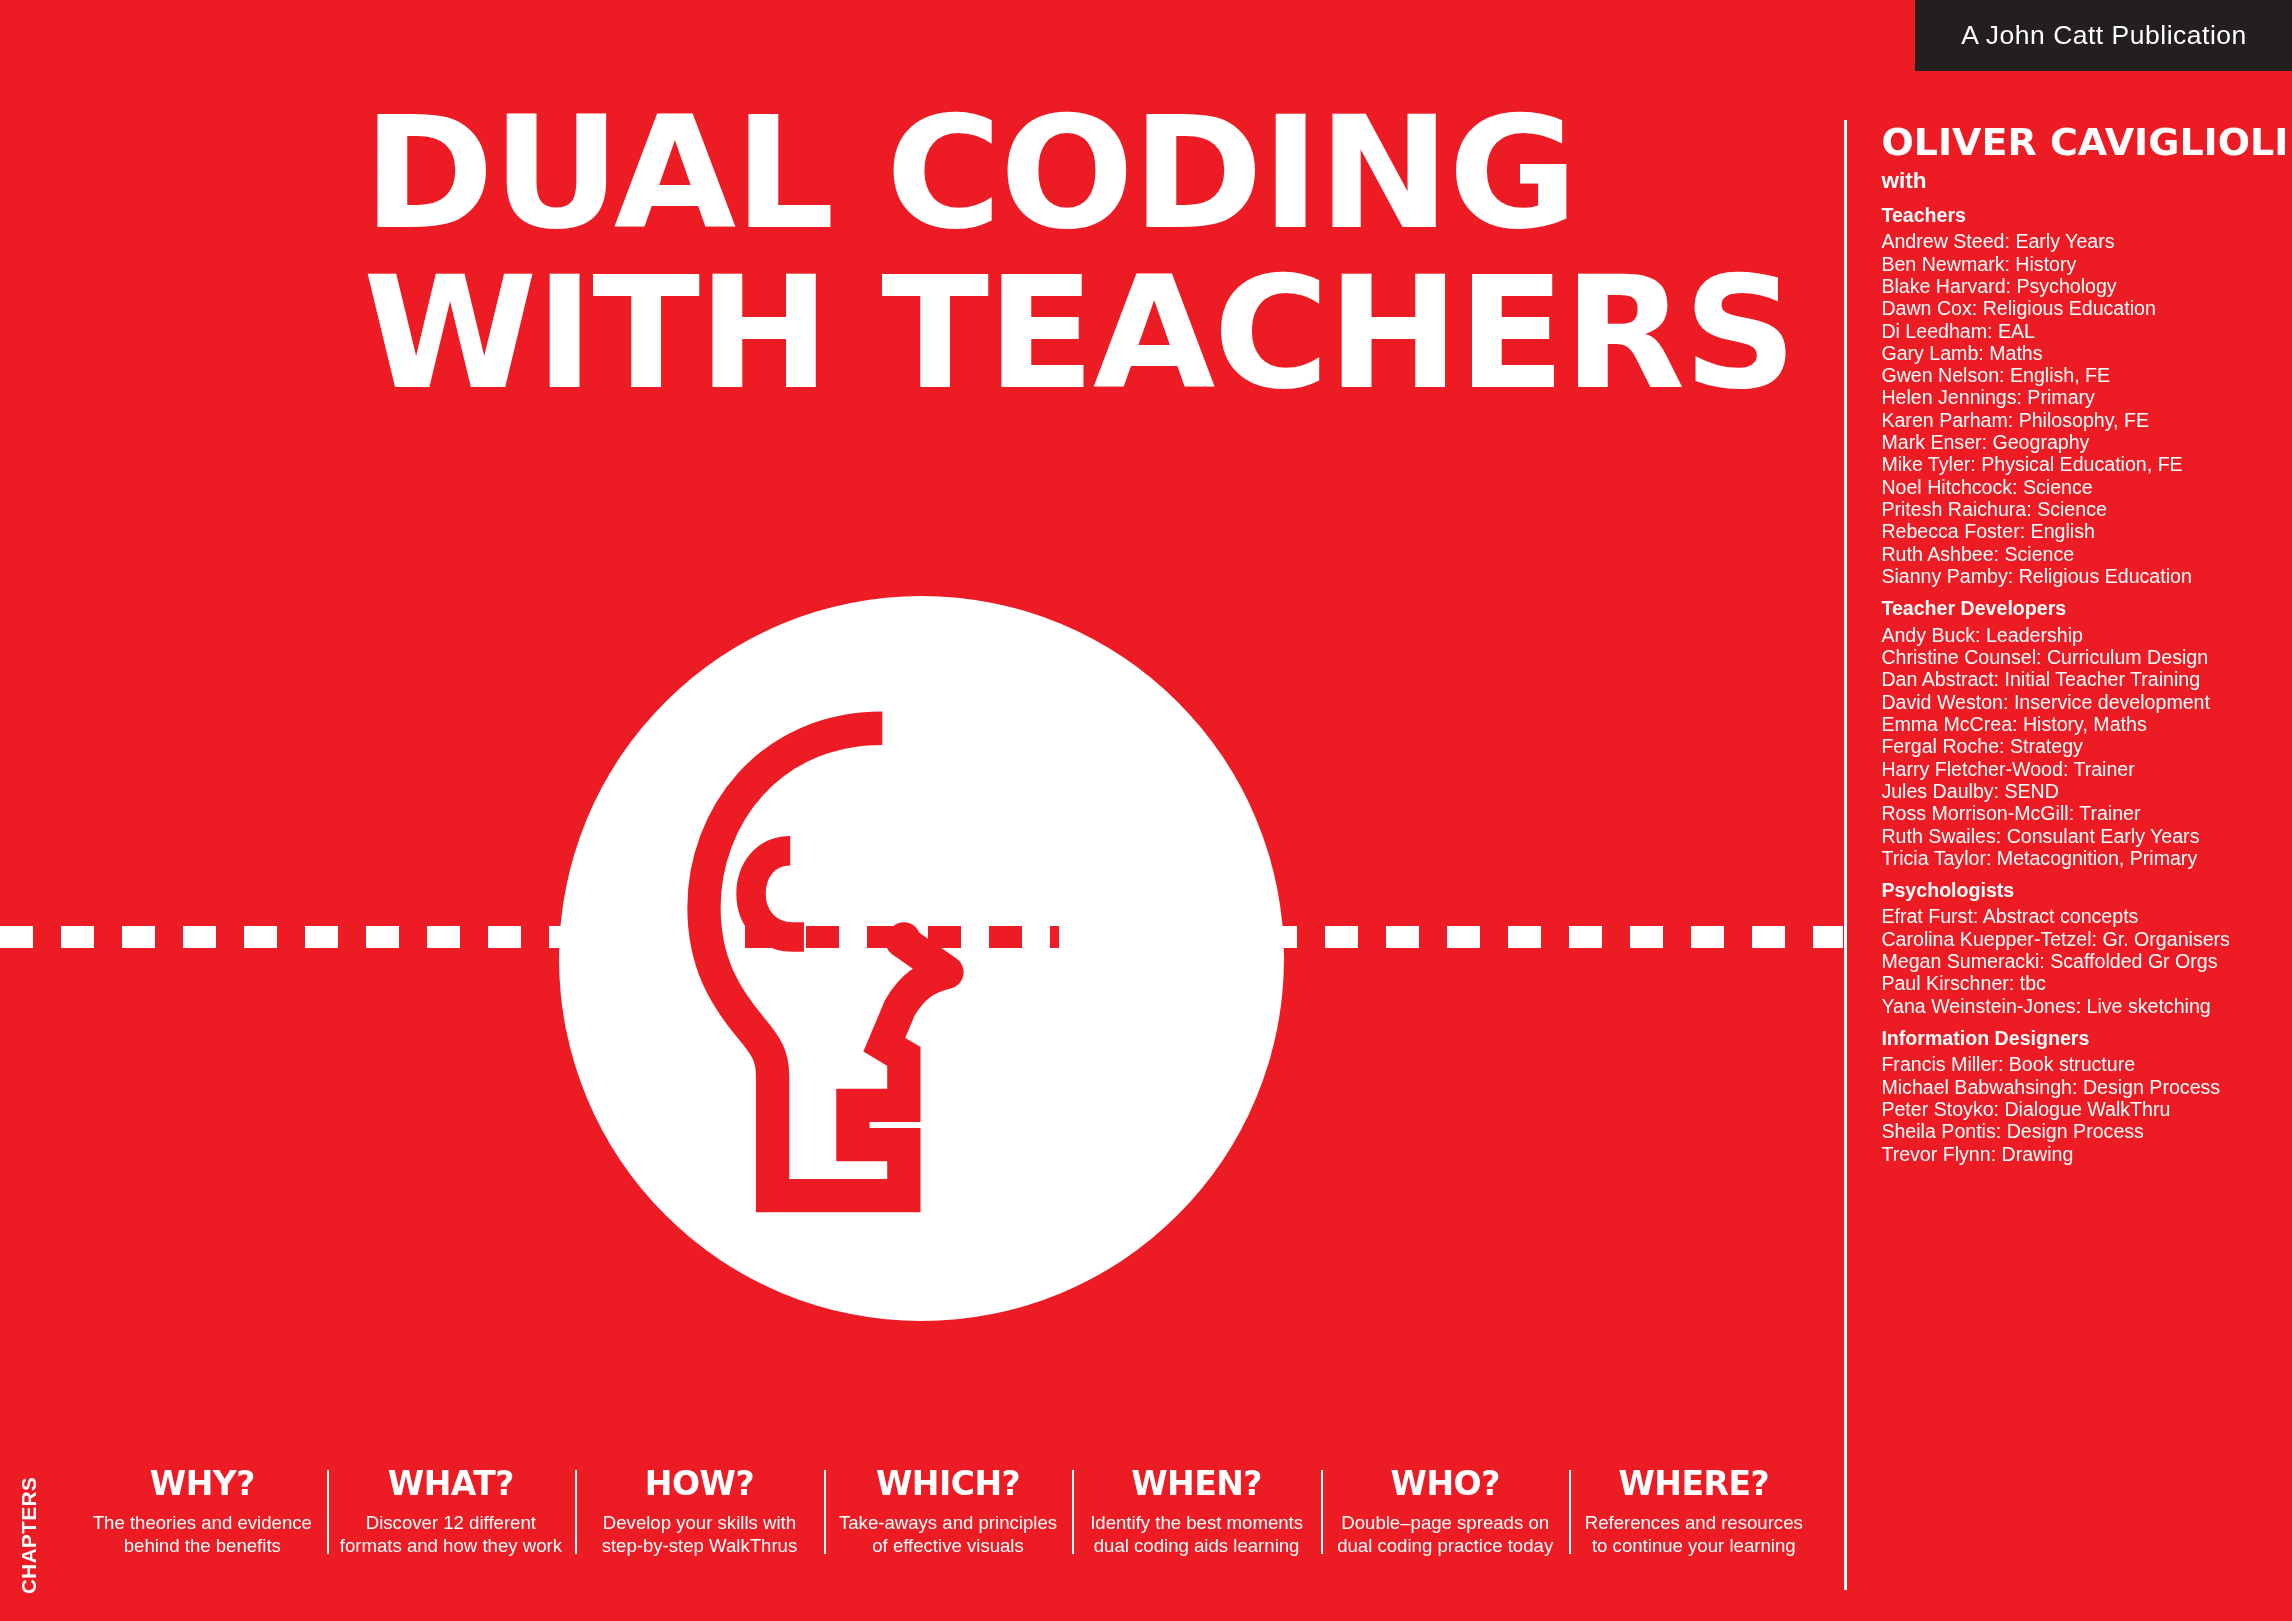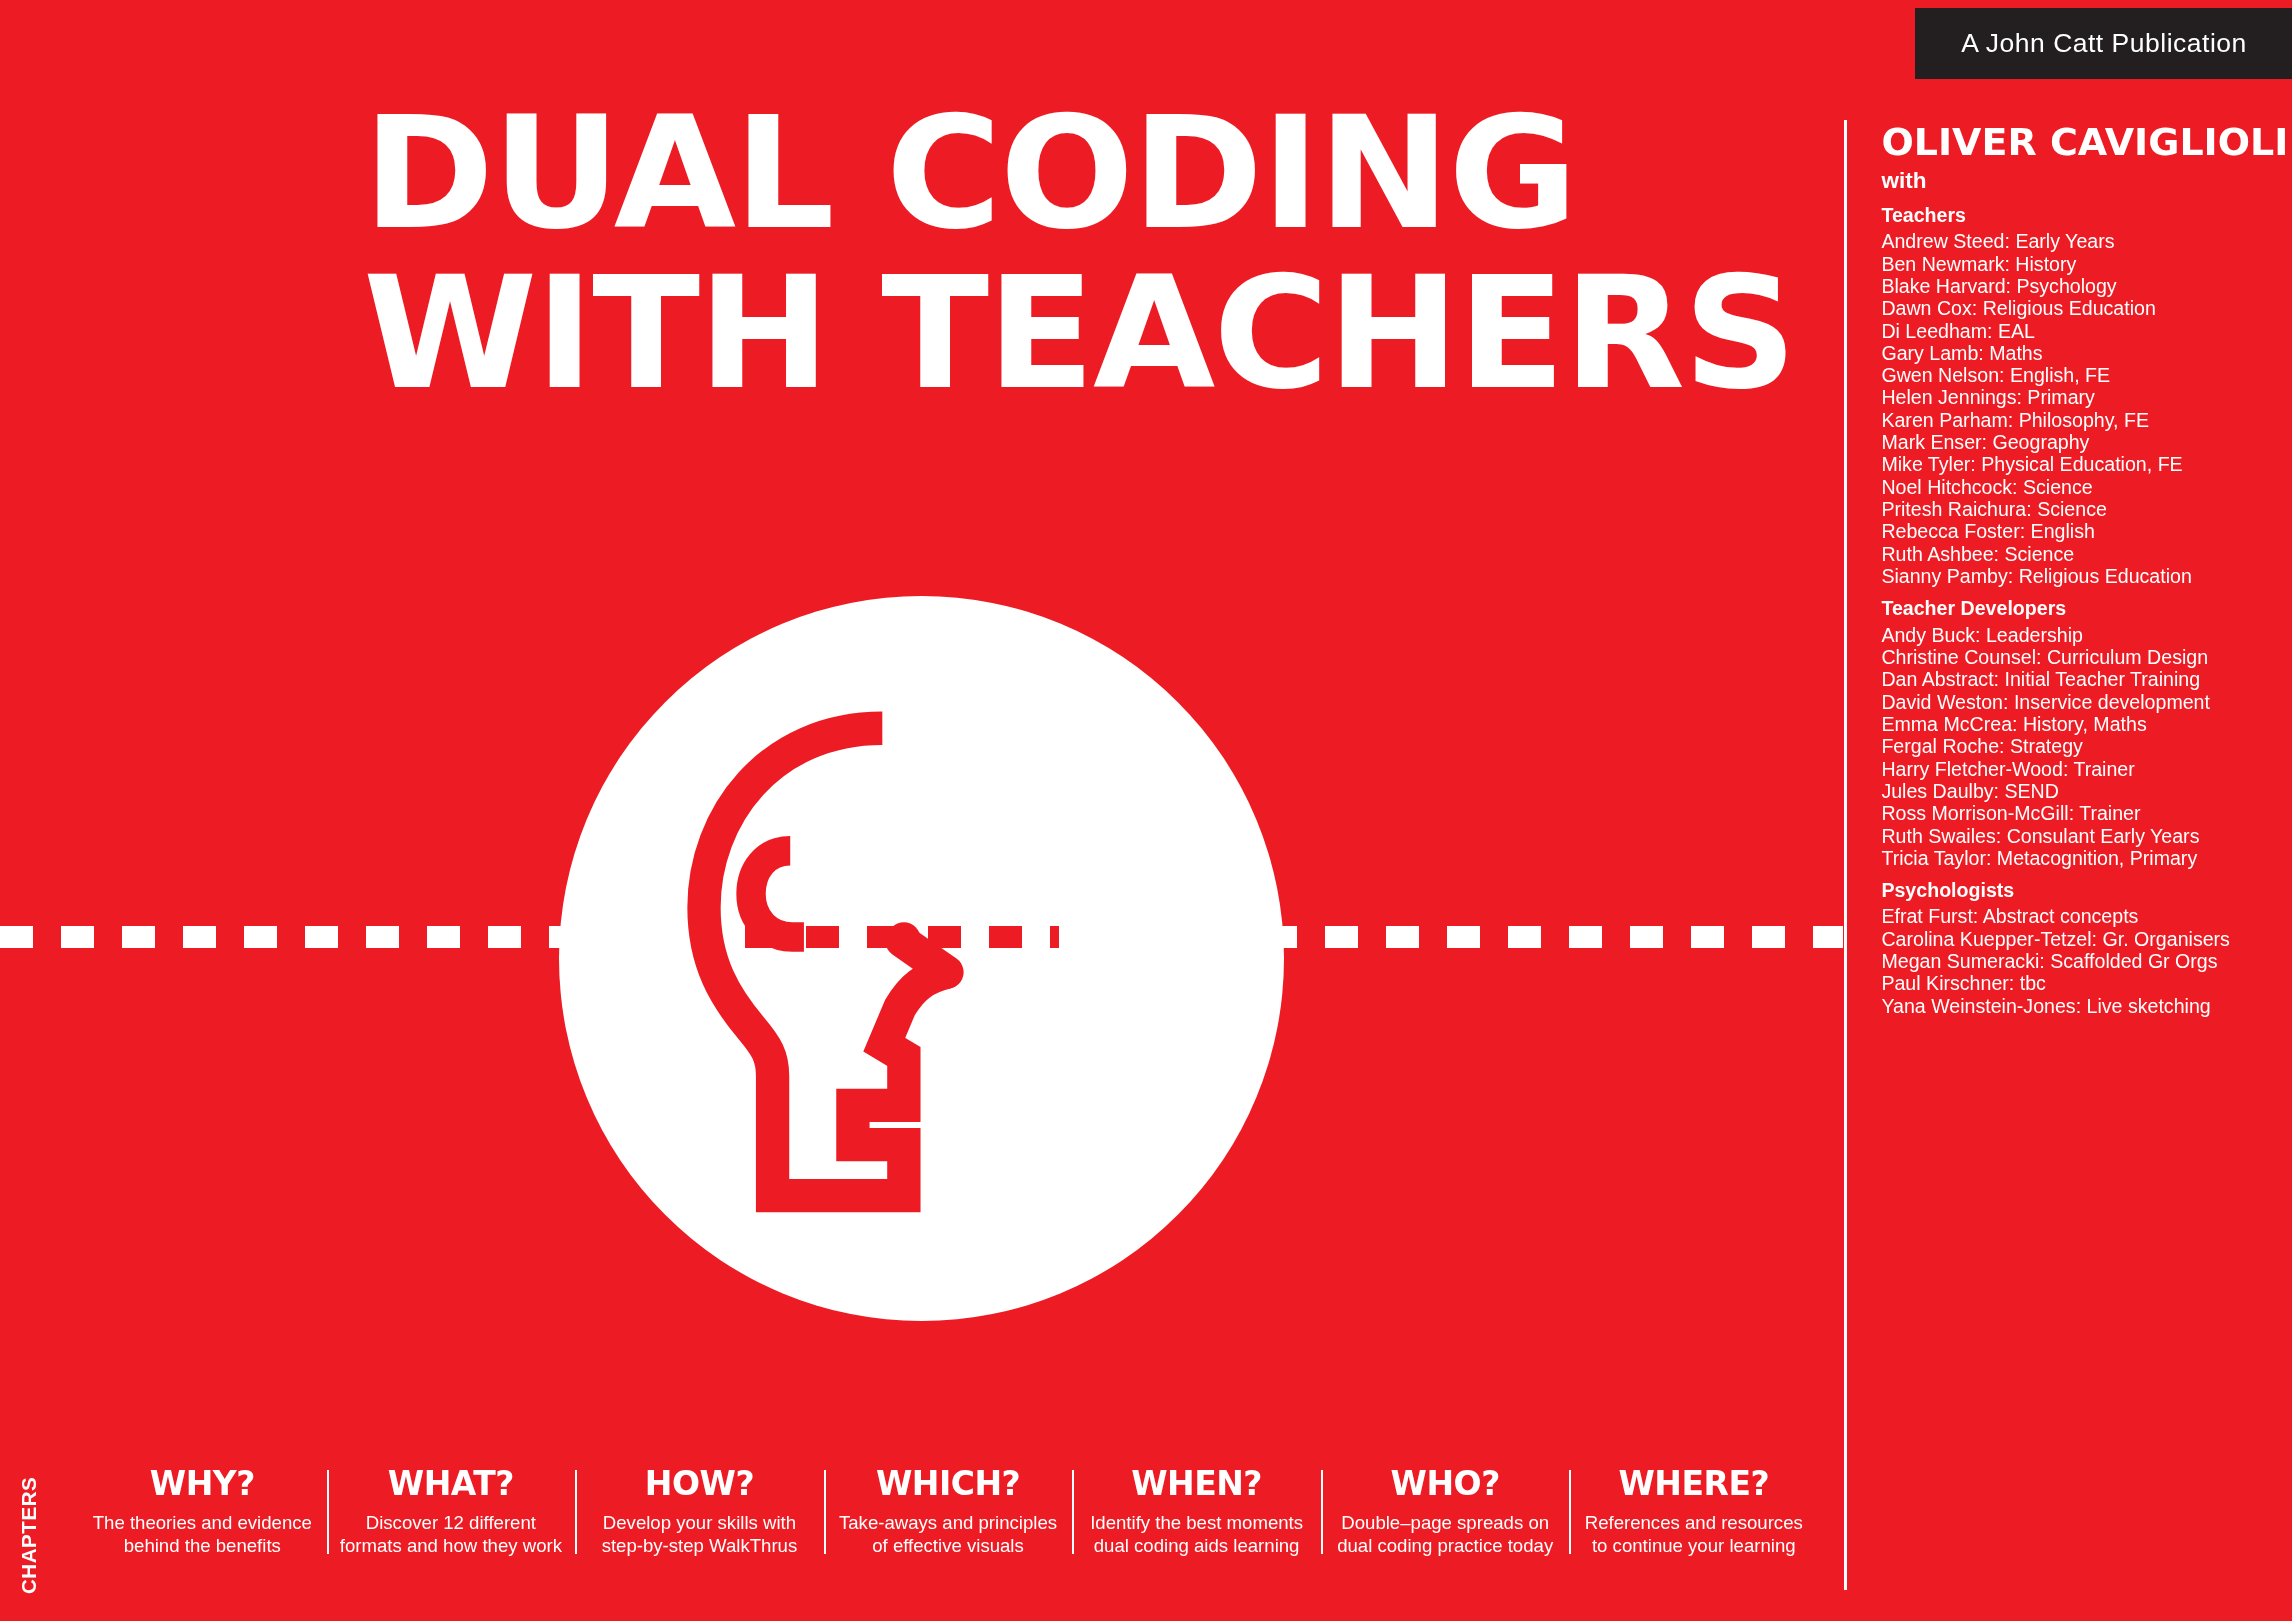--- a/index.html
+++ b/index.html
@@ -16,21 +16,21 @@
   }
   .page {
     position: absolute;
     inset: 0;
     background: #ED1C24;
   }
 
   
   .publisher-tag {
     position: absolute;
-    top: 8px;
+    top: 0;
     right: 0;
     width: 378px;
     height: 71px;
     background: #231F20;
     color: #FFFFFF;
     display: flex;
     align-items: center;
     justify-content: center;
     font-size: 26.5px;
     letter-spacing: 0.5px;
@@ -285,20 +285,28 @@
 
     <div>
       <div class="group-head">Psychologists</div>
       <div class="person">Efrat Furst: Abstract concepts</div>
       <div class="person">Carolina Kuepper-Tetzel: Gr. Organisers</div>
       <div class="person">Megan Sumeracki: Scaffolded Gr Orgs</div>
       <div class="person">Paul Kirschner: tbc</div>
       <div class="person">Yana Weinstein-Jones: Live sketching</div>
     </div>
 
+    <div>
+      <div class="group-head">Information Designers</div>
+      <div class="person">Francis Miller: Book structure</div>
+      <div class="person">Michael Babwahsingh: Design Process</div>
+      <div class="person">Peter Stoyko: Dialogue WalkThru</div>
+      <div class="person">Sheila Pontis: Design Process</div>
+      <div class="person">Trevor Flynn: Drawing</div>
+    </div>
   </div>
 
   <div class="chapters">
     <div class="chapters-label">CHAPTERS</div>
     <div class="chapter-list">
       <div class="chapter">
         <div class="chapter-title">WHY?</div>
         <div class="chapter-desc">The theories and evidence behind the benefits</div>
       </div>
       <div class="chapter">

